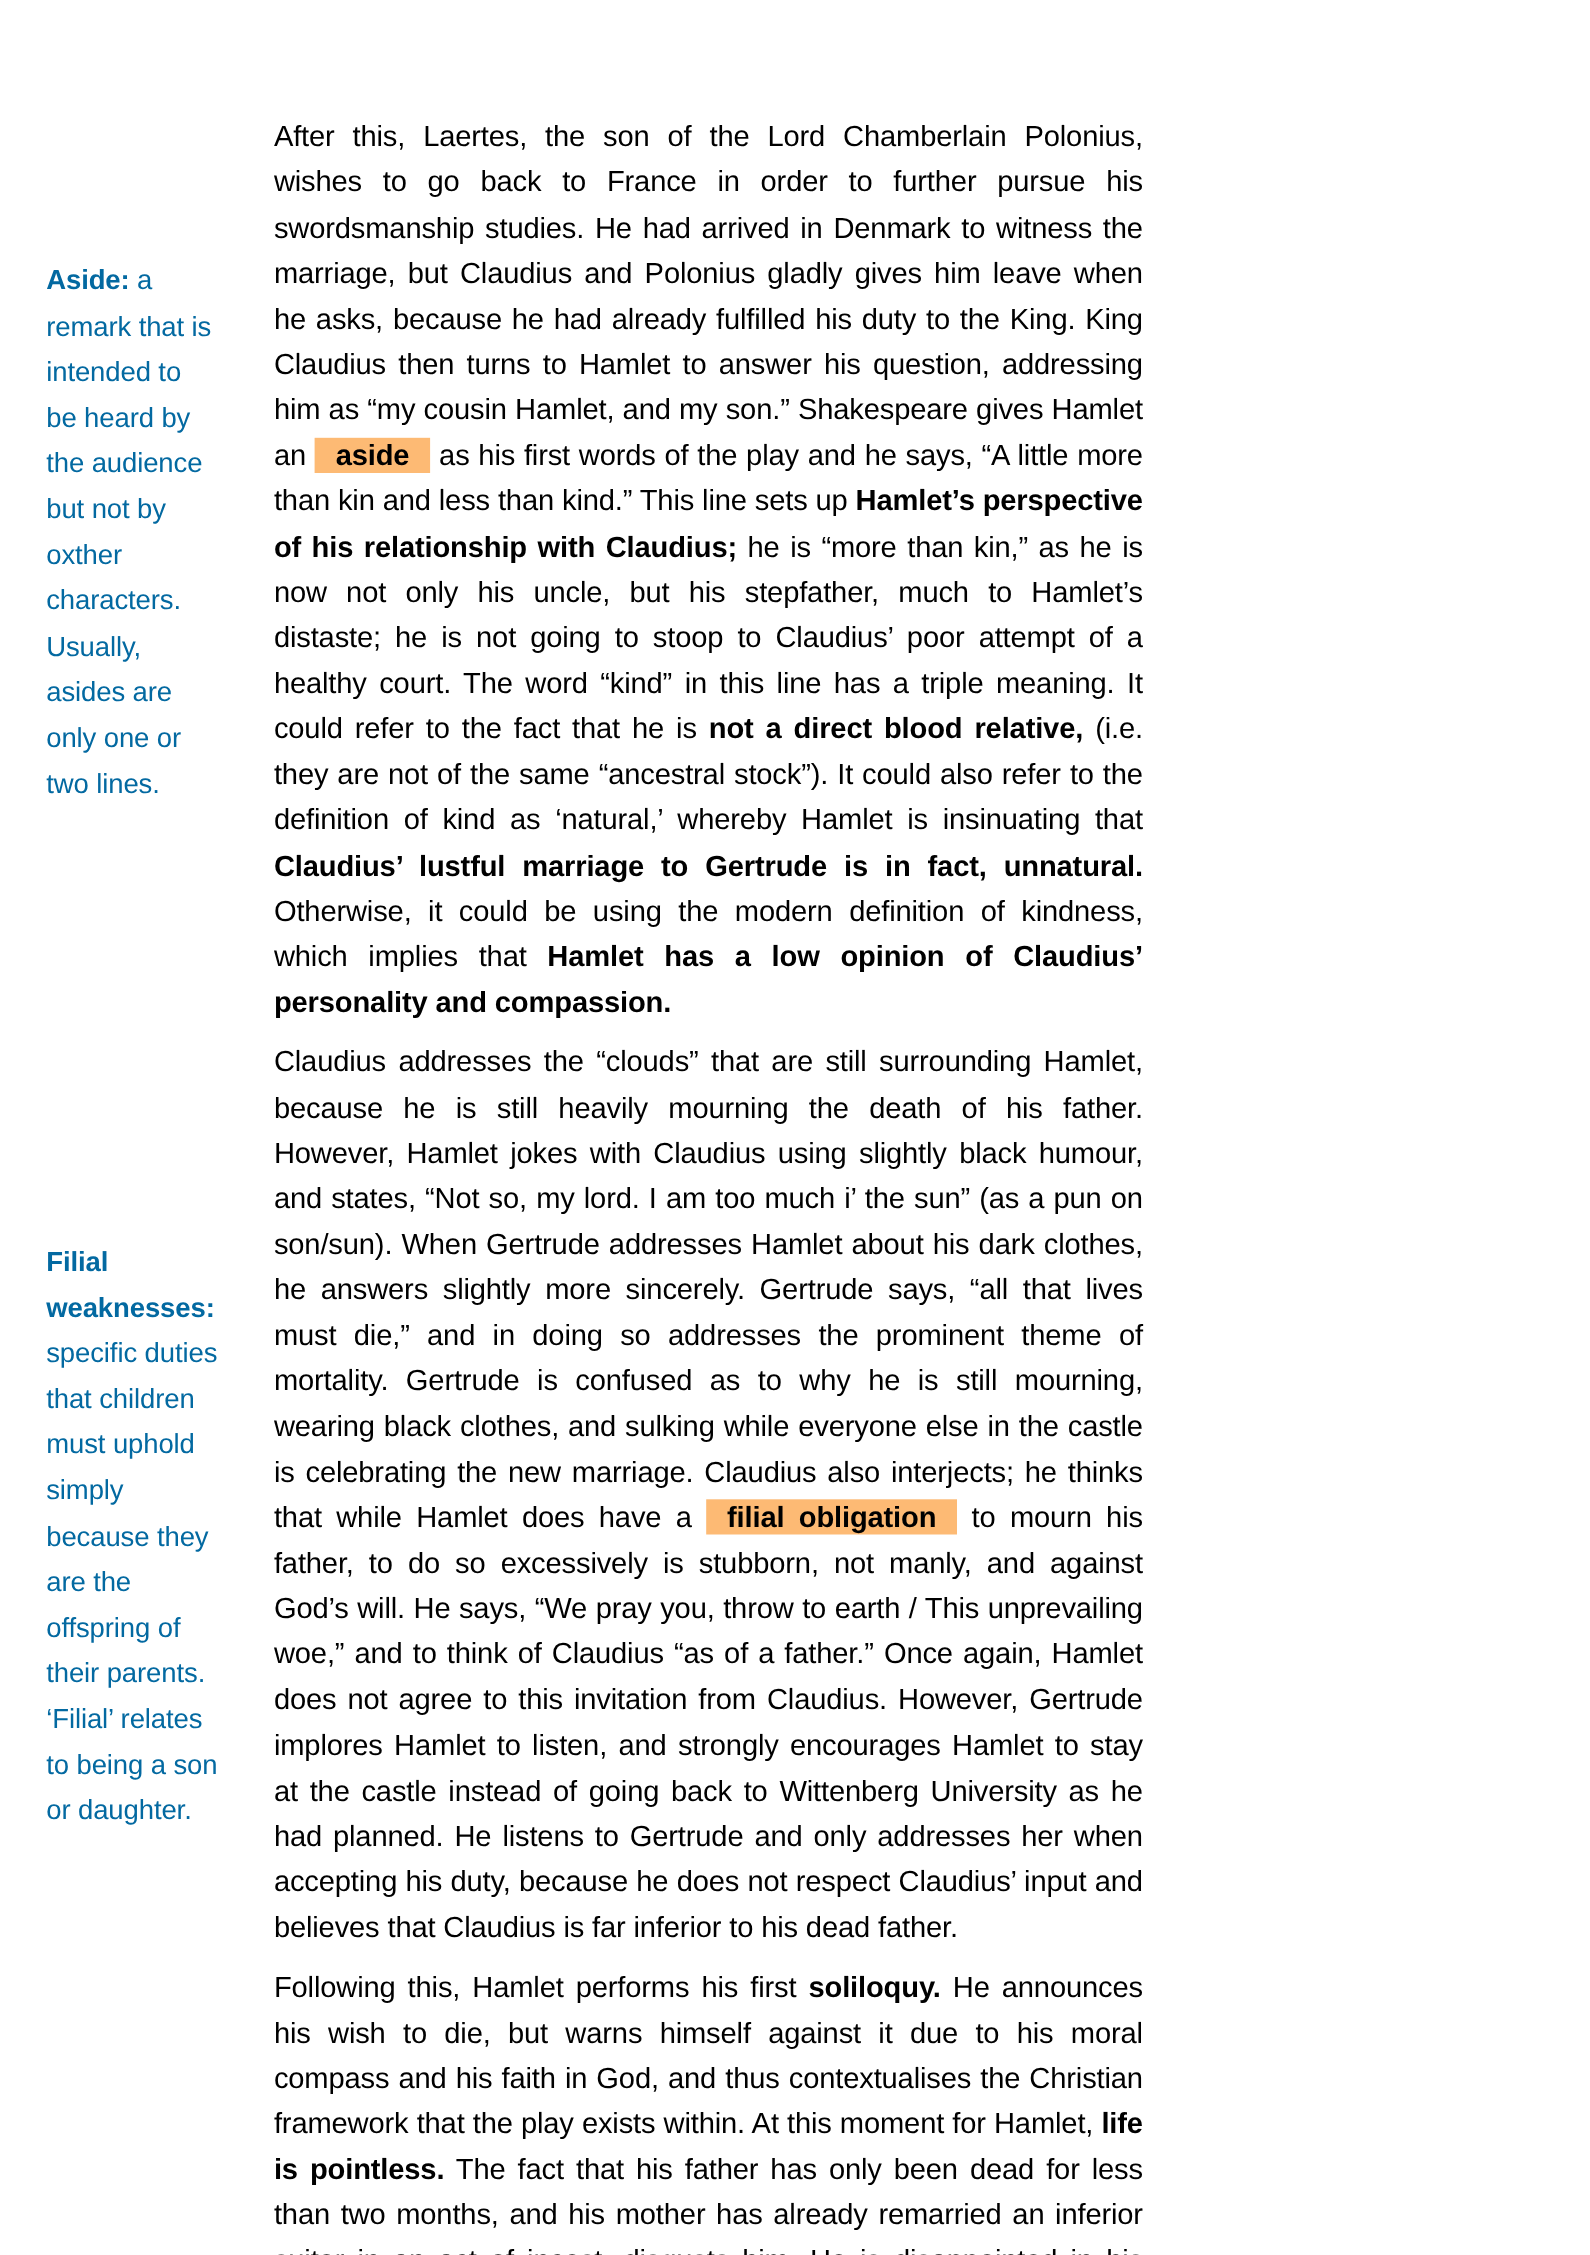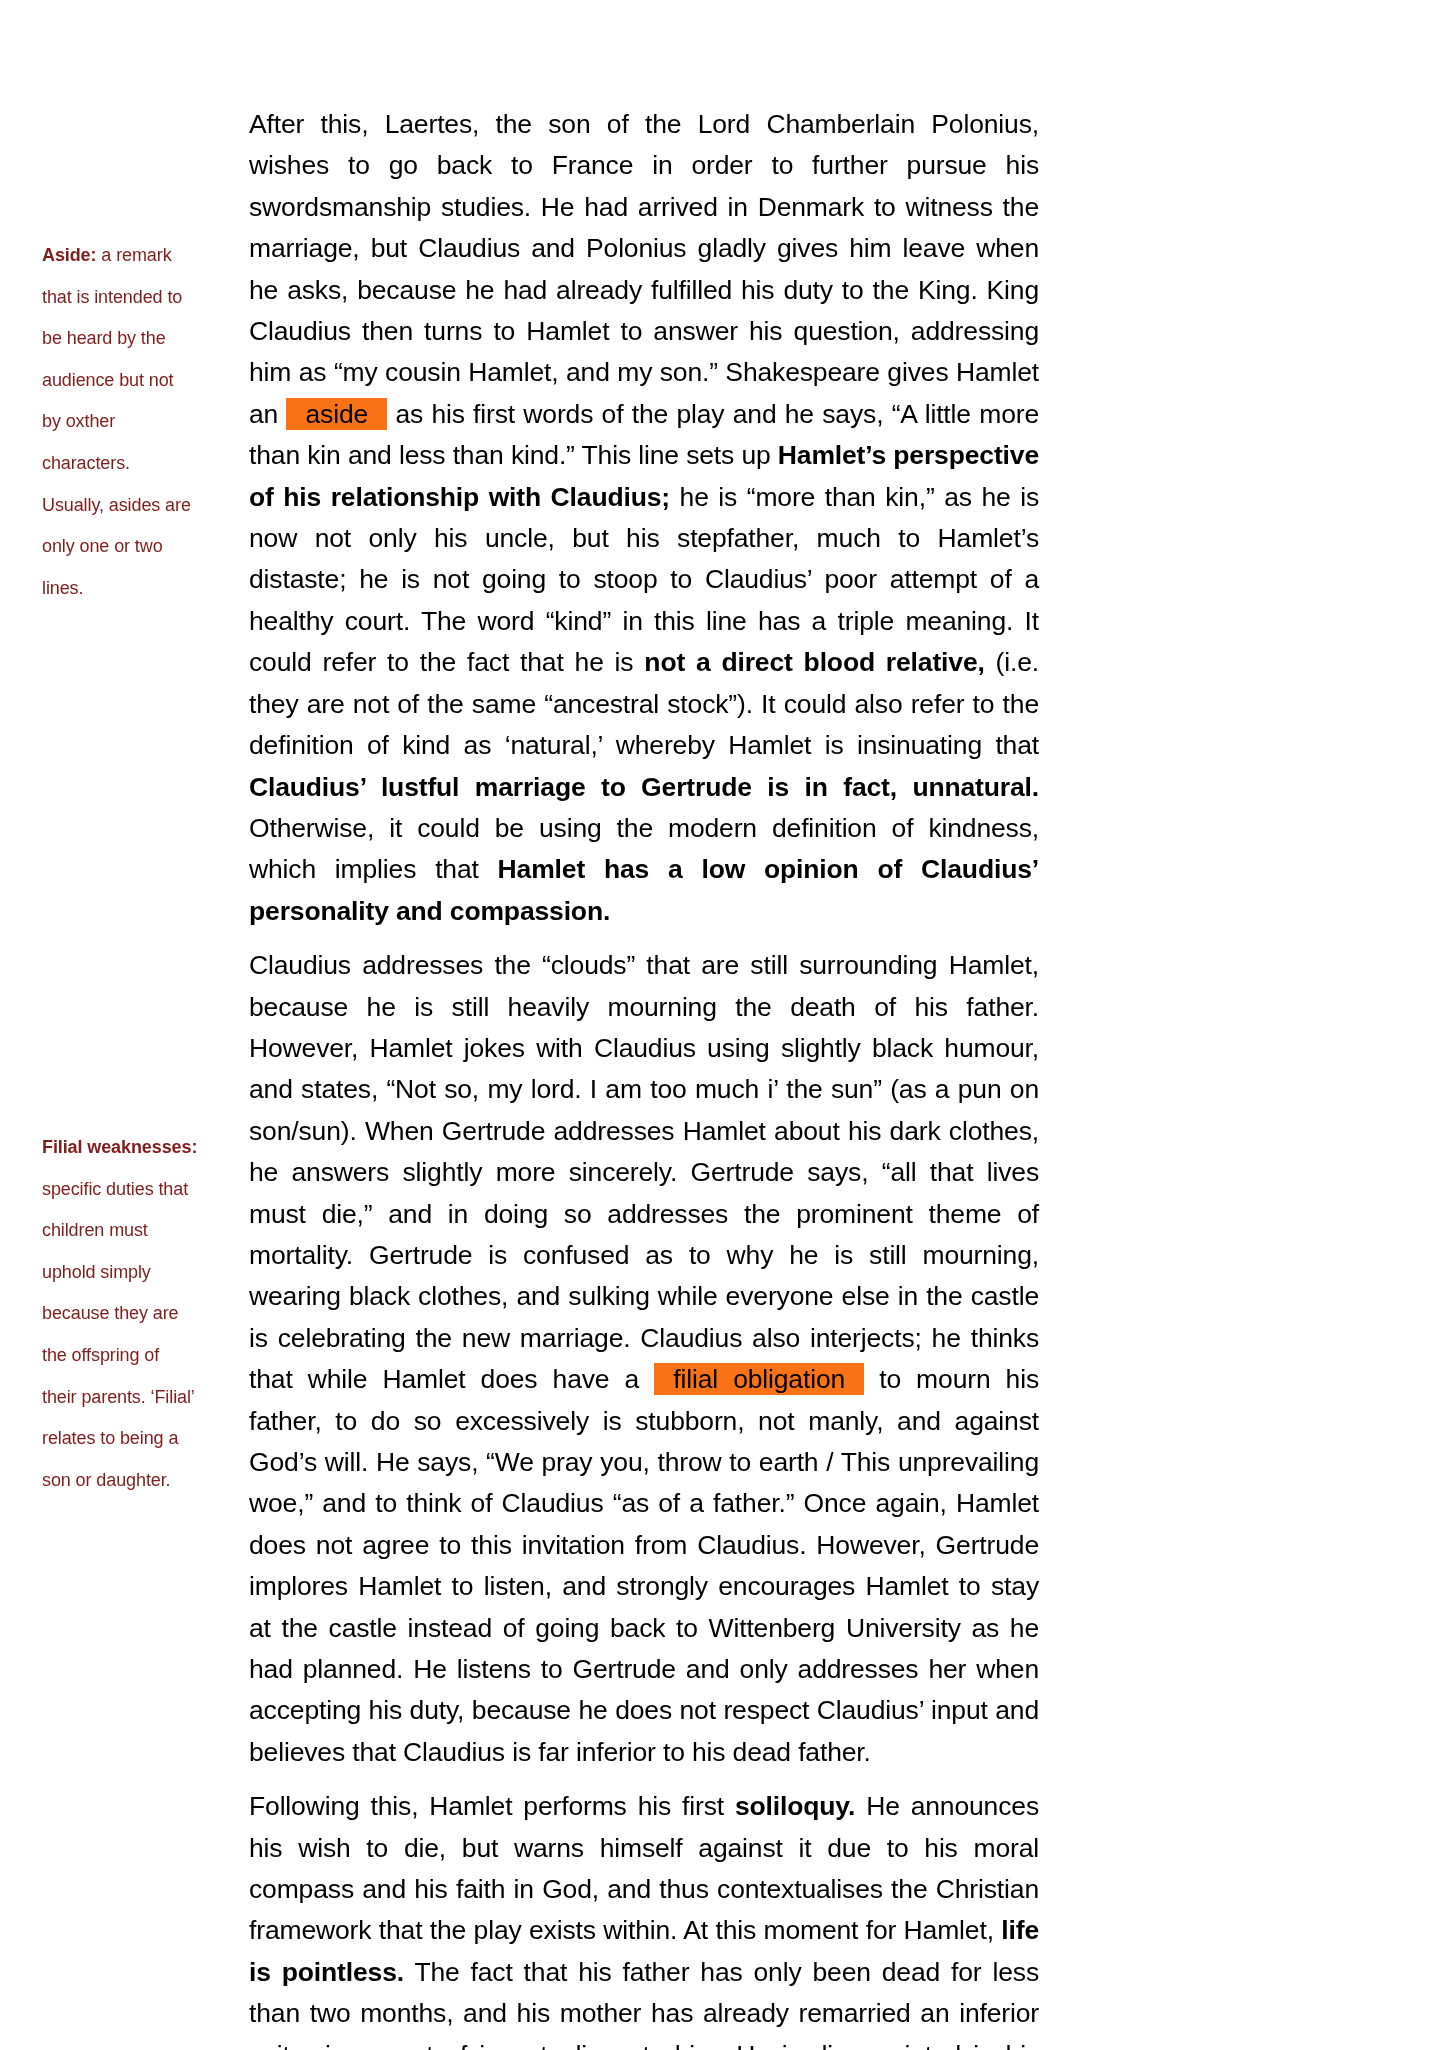--- a/index.html
+++ b/index.html
@@ -23,23 +23,23 @@
   }
 
   
   .margin-col {
     position: absolute;
     left: 42px;
     top: 96px;
     width: 150px;
   }
   .note {
-    font-size: 18px;
+    font-size: 25px;
     line-height: 41.6px;
-    color: #7f1d1d;
+    color: #0369a1;
     letter-spacing: -0.1px;
   }
   .note .term {
     font-weight: bold;
   }
   #note-aside { position: absolute; top: 139px; left: 0; width: 152px; }
   #note-filial { position: absolute; top: 1031px; left: 0; width: 156px; }
 
   
   .body-col {
@@ -53,22 +53,22 @@
     font-size: 26.5px;
     line-height: 41.4px;
     text-align: justify;
     text-justify: inter-word;
     letter-spacing: -0.15px;
     color: #000;
   }
   p.para:last-child { margin-bottom: 0; }
   b, .b { font-weight: bold; }
   .hl {
-    background: #f97316;
-    font-weight: normal;
+    background: #fdba74;
+    font-weight: bold;
     padding: 1px 19px;
   }
 
   
   .footer {
     position: absolute;
     left: 0;
     right: 0;
     bottom: 56px;
     height: 40px;

